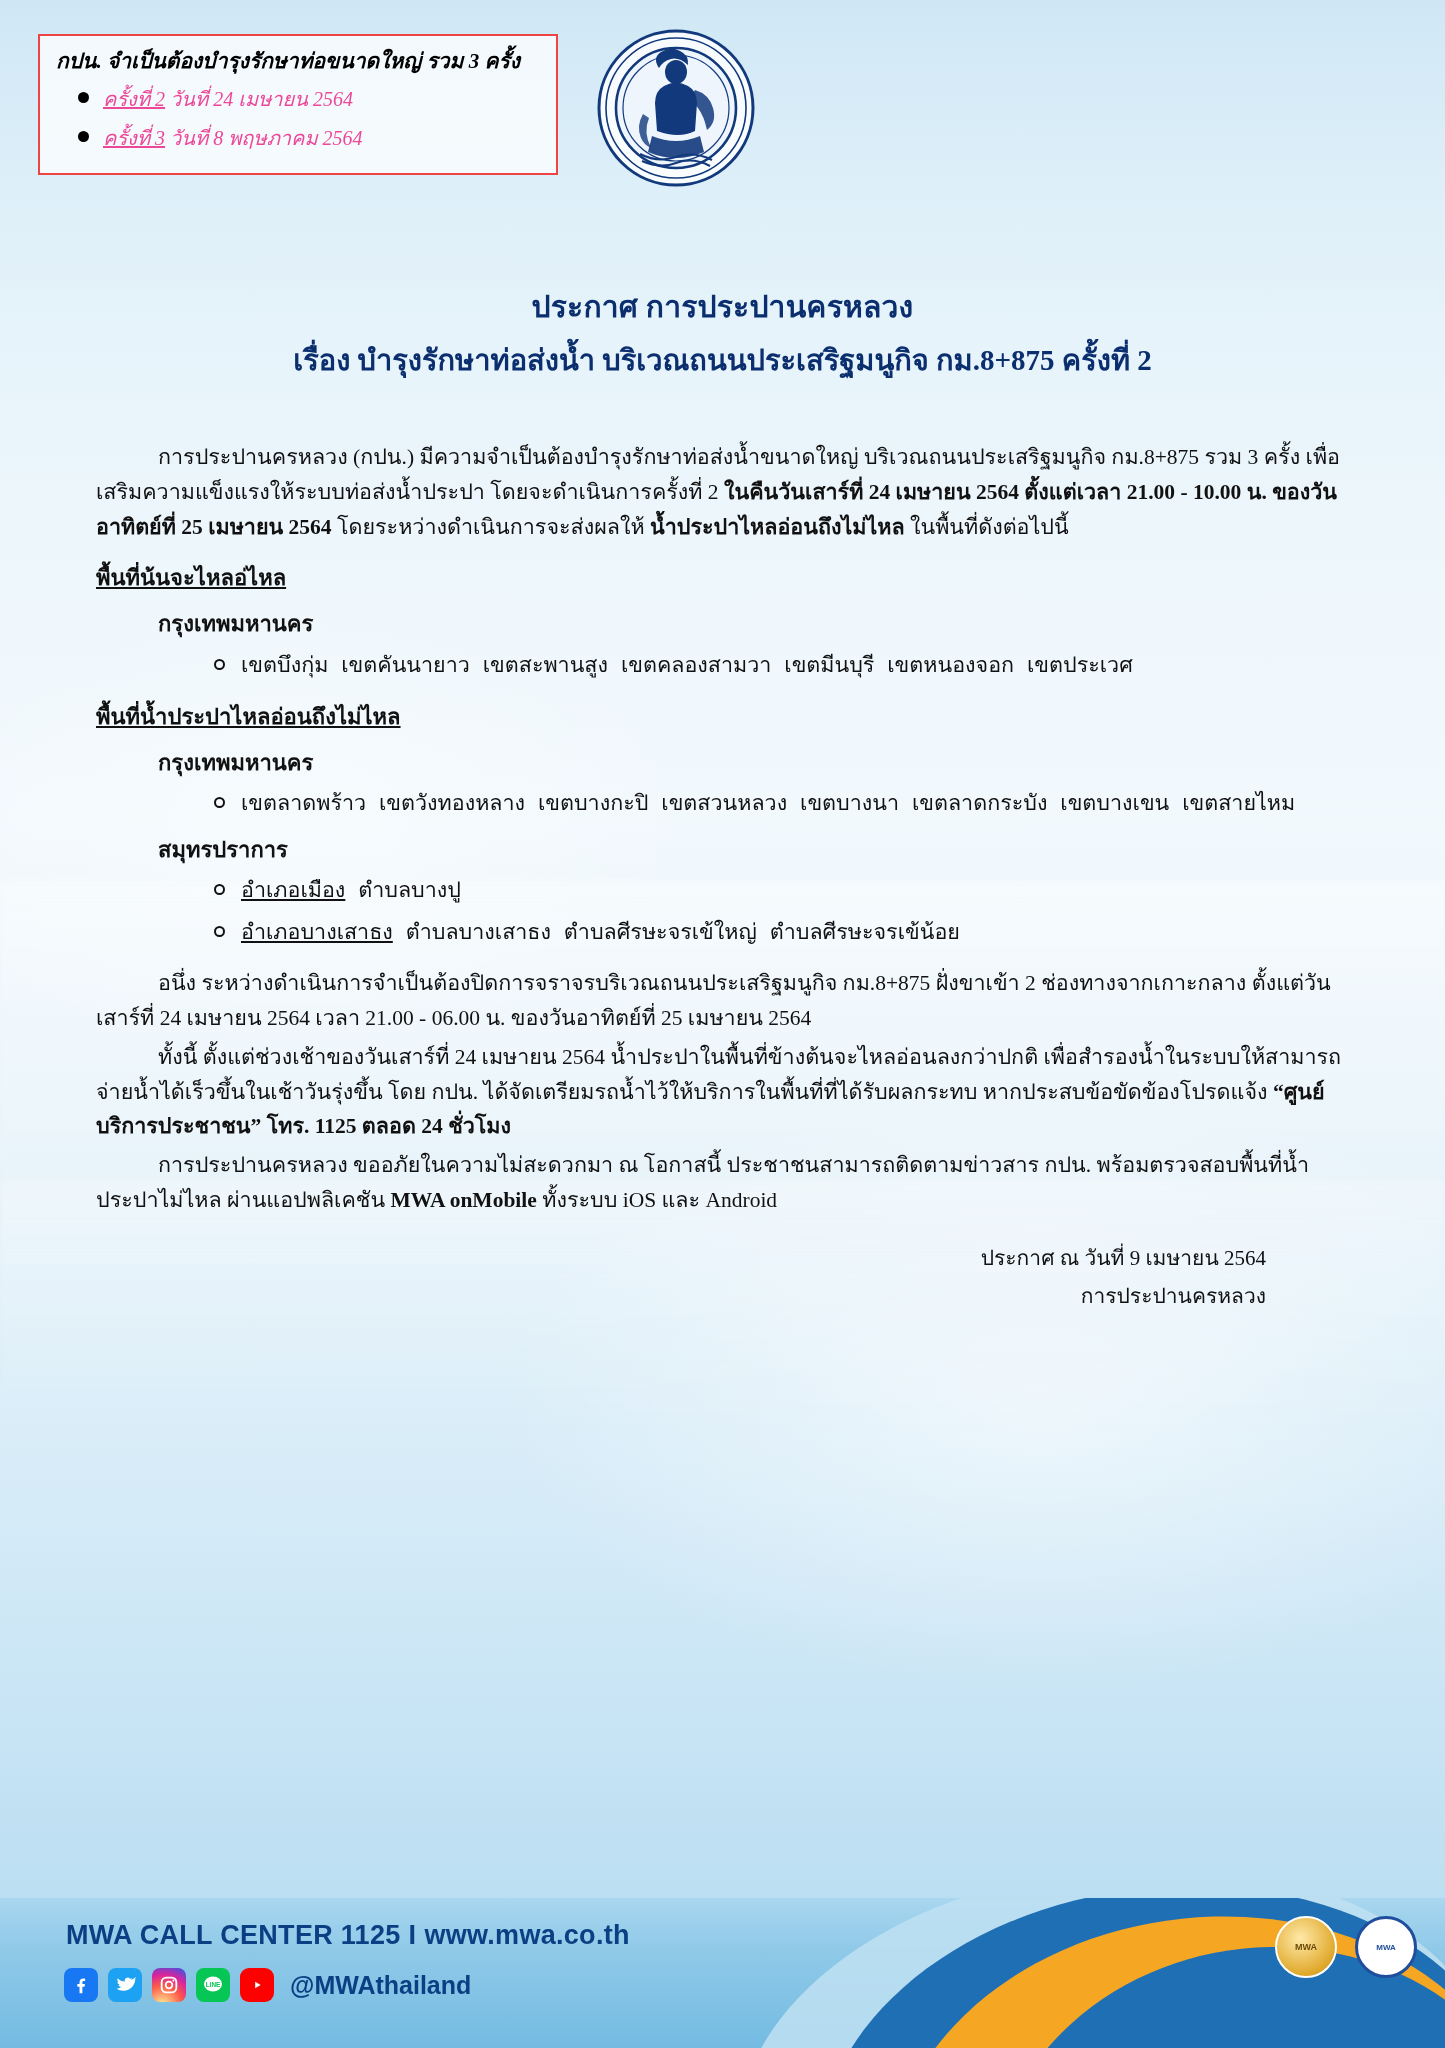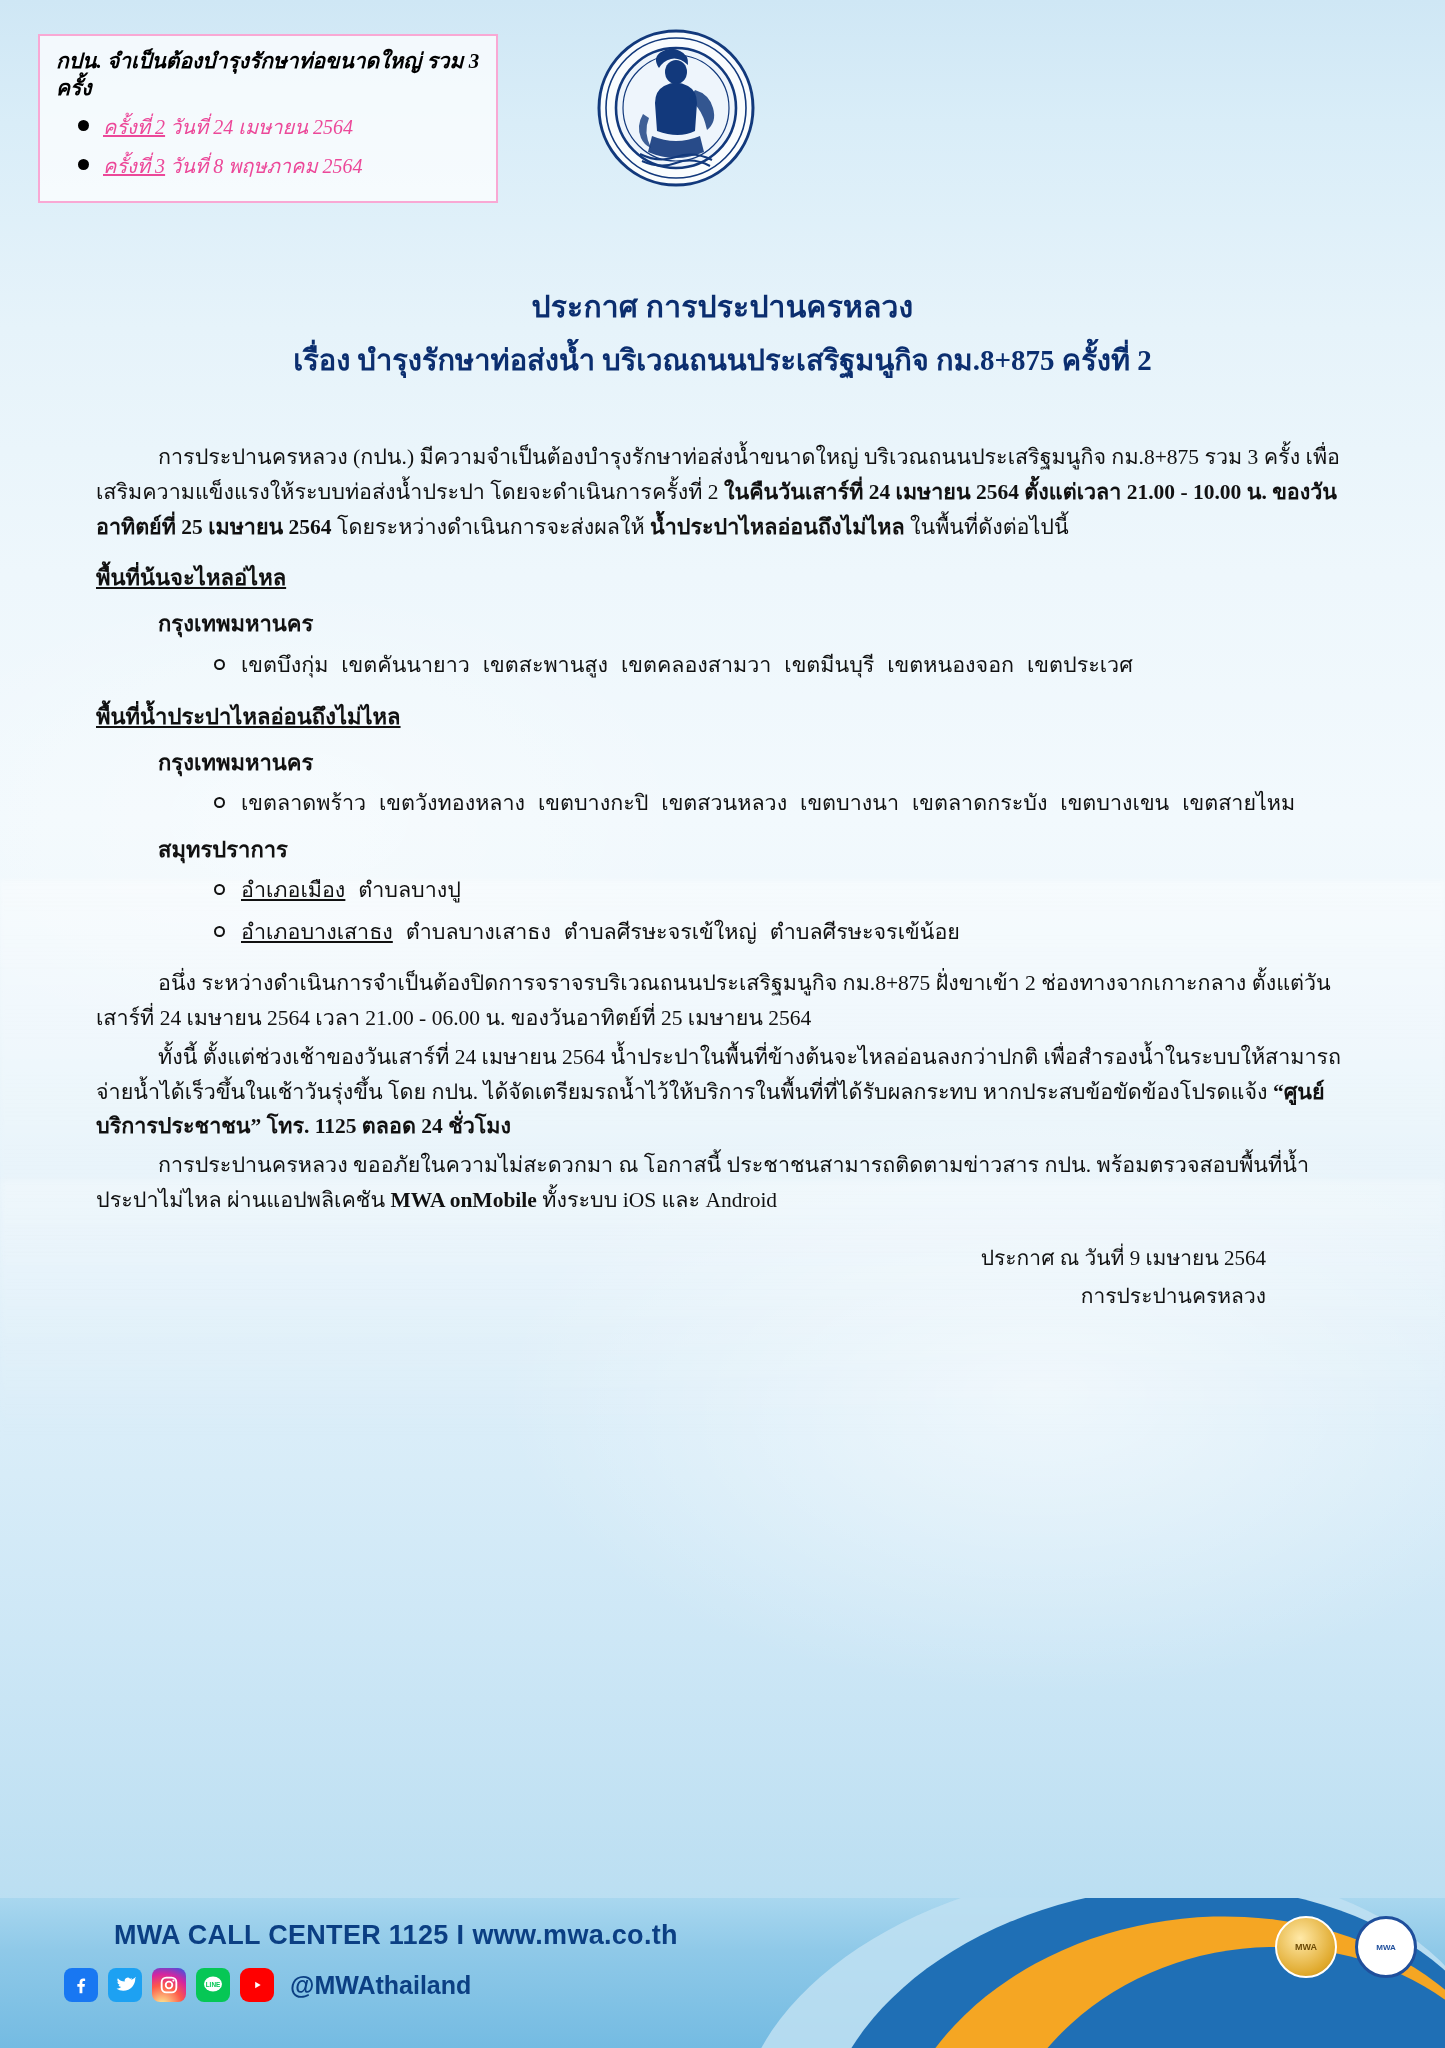--- a/index.html
+++ b/index.html
@@ -41,22 +41,22 @@
   .wave-soft2 {
     position:absolute; left:0; right:0; top:1180px; height:260px;
     background: linear-gradient(180deg, rgba(255,255,255,0.30), rgba(255,255,255,0.0));
     filter: blur(3px);
   }
 
   
   .notice-box {
     position: absolute;
     left: 38px; top: 34px;
-    width: 460px;
-    border: 2px solid #f9a8d4;
+    width: 520px;
+    border: 2px solid #ef4444;
     background: rgba(255,255,255,0.72);
     padding: 12px 14px 12px 16px;
   }
   .notice-title {
     font-size: 21px;
     font-style: italic;
     font-weight: 700;
     color: #000;
     letter-spacing: 0px;
     line-height: 1.3;
@@ -160,21 +160,20 @@
     position:absolute; right:-90px; bottom:-150px; width:560px; height:250px;
     background: #1f6fb5;
     border-radius: 50% 50% 0 0 / 100% 100% 0 0;
     transform: rotate(-6deg);
   }
   .footer-text {
     position:absolute; left: 66px; top: 22px;
     font-family: "Liberation Sans", sans-serif;
     font-size: 27px; font-weight: 700; color: #0b3f83;
     letter-spacing: .3px;
-    margin-left: 48px;
   }
   .footer-text .sep { color:#0b3f83; margin: 0 8px; }
   .footer-text .web { color:#0b3f83; }
   .social-row {
     position:absolute; left: 64px; top: 70px;
     display:flex; align-items:center; gap: 10px;
   }
   .sicon { width: 34px; height: 34px; border-radius: 8px; display:flex; align-items:center; justify-content:center; }
   .sicon svg { display:block; }
   .fb { background:#1877f2; }

